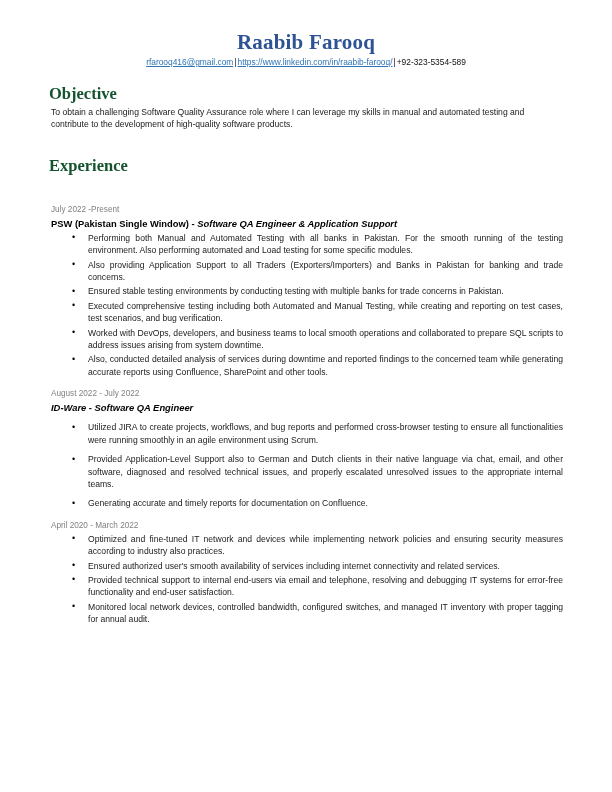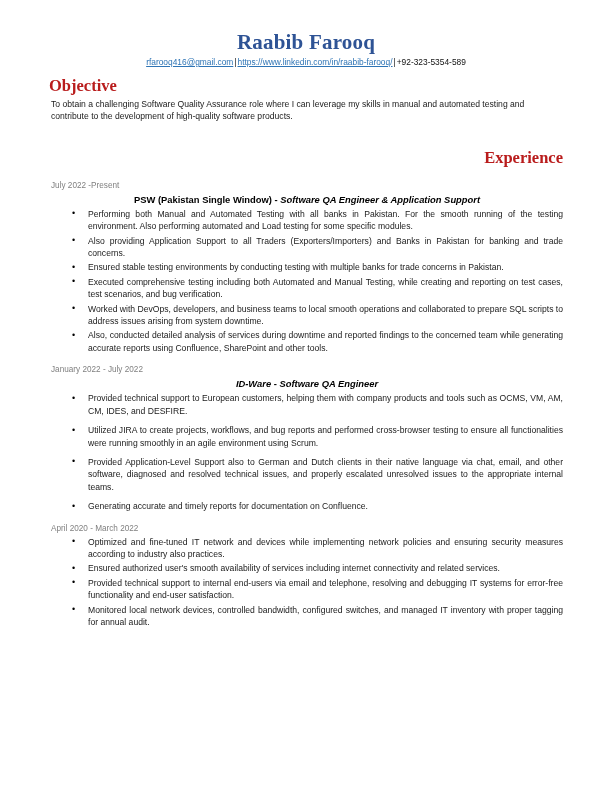--- a/index.html
+++ b/index.html
@@ -57,56 +57,54 @@
   .contact .phone {
     color: #111111;
   }
 
   
   .section-heading {
     font-family: "Liberation Serif", serif;
     font-weight: bold;
     font-size: 16.5px;
     line-height: 20px;
-    color: #b91c1c;
-    margin: 8px 0 0 0;
+    color: #14532d;
+    margin: 16px 0 0 0;
     padding: 0;
   }
   .section-heading.experience {
     margin-top: 25px;
-    text-align: right;
   }
 
   
   .objective-text {
     font-size: 8.6px;
     line-height: 12.4px;
     color: #1a1a1a;
     margin: 2px 0 0 2px;
     max-width: 513px;
   }
 
   
   .job { margin-top: 0; }
 
   .job-date {
     font-size: 8.2px;
     line-height: 11px;
     color: #808080;
     margin: 10px 0 0 2px;
   }
-  .job:first-of-type .job-date { margin-top: 12px; }
+  .job:first-of-type .job-date { margin-top: 28px; }
 
   .job-title {
     font-size: 9.4px;
     line-height: 13px;
     color: #000000;
     font-weight: bold;
     margin: 2px 0 0 2px;
-    text-align: center;
   }
   .job-title .company { font-style: normal; }
   .job-title .company.ital { font-style: italic; }
   .job-title .dash { font-weight: bold; font-style: normal; }
   .job-title .role { font-style: italic; }
 
   ul.bullets {
     list-style: none;
     margin: 2px 0 0 0;
     padding: 0;
@@ -155,24 +153,23 @@
         <ul class="bullets">
           <li class="justify">Performing both Manual and Automated Testing with all banks in Pakistan. For the smooth running of the testing environment. Also performing automated and Load testing for some specific modules.</li>
           <li class="justify">Also providing Application Support to all Traders (Exporters/Importers) and Banks in Pakistan for banking and trade concerns.</li>
           <li>Ensured stable testing environments by conducting testing with multiple banks for trade concerns in Pakistan.</li>
           <li class="justify">Executed comprehensive testing including both Automated and Manual Testing, while creating and reporting on test cases, test scenarios, and bug verification.</li>
           <li class="justify">Worked with DevOps, developers, and business teams to local smooth operations and collaborated to prepare SQL scripts to address issues arising from system downtime.</li>
           <li class="justify">Also, conducted detailed analysis of services during downtime and reported findings to the concerned team while generating accurate reports using Confluence, SharePoint and other tools.</li>
         </ul>
       </div>
       <div class="job">
-        <div class="job-date">January 2022 - July 2022</div>
+        <div class="job-date">August 2022 - July 2022</div>
         <div class="job-title"><span class="company ital">ID-Ware</span><span class="dash"> - </span><span class="role">Software QA Engineer</span></div>
         <ul class="bullets">
-          <li class="justify">Provided technical support to European customers, helping them with company products and tools such as OCMS, VM, AM, CM, IDES, and DESFIRE.</li>
           <li class="justify gap">Utilized JIRA to create projects, workflows, and bug reports and performed cross-browser testing to ensure all functionalities were running smoothly in an agile environment using Scrum.</li>
           <li class="justify gap">Provided Application-Level Support also to German and Dutch clients in their native language via chat, email, and other software, diagnosed and resolved technical issues, and properly escalated unresolved issues to the appropriate internal teams.</li>
           <li class="gap">Generating accurate and timely reports for documentation on Confluence.</li>
         </ul>
       </div>
       <div class="job">
         <div class="job-date">April 2020 - March 2022</div>
         <ul class="bullets">
           <li class="justify">Optimized and fine-tuned IT network and devices while implementing network policies and ensuring security measures according to industry also practices.</li>
           <li>Ensured authorized user's smooth availability of services including internet connectivity and related services.</li>

